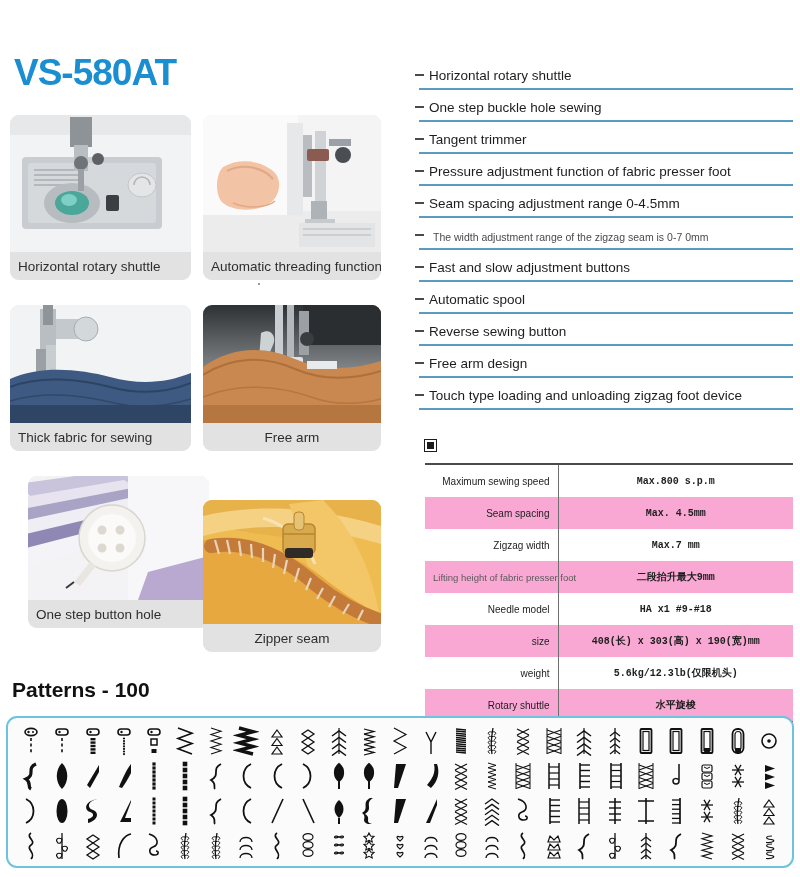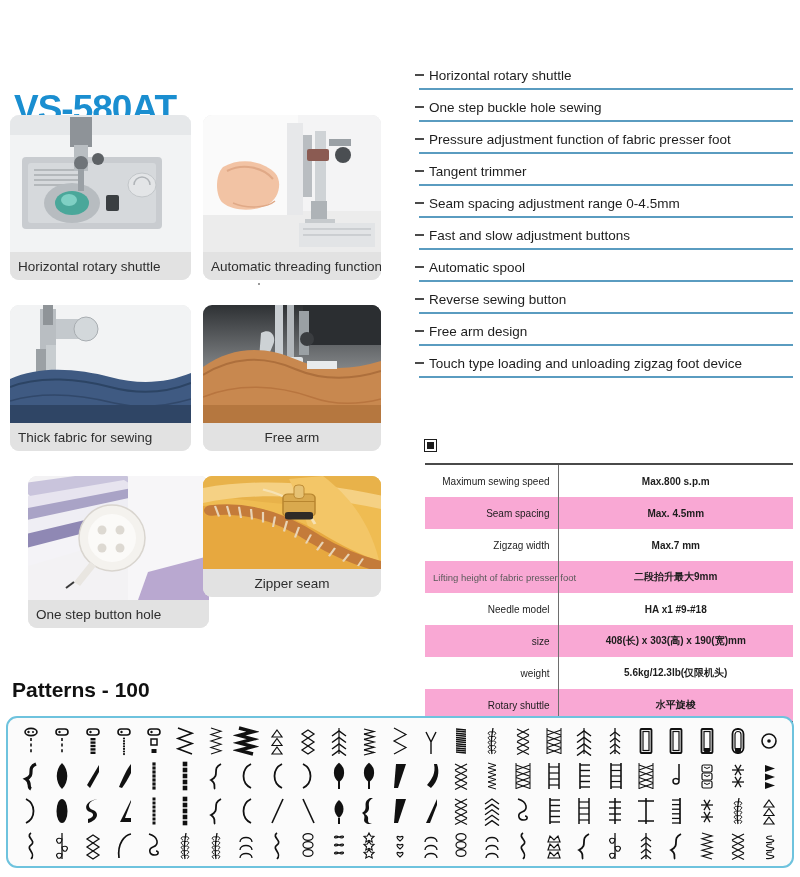--- a/index.html
+++ b/index.html
@@ -11,21 +11,20 @@
   }
   .page { position: relative; width: 800px; height: 877px; }
 
   
   .title {
     position: absolute; left: 14px; top: 52px;
     font-size: 37px; font-weight: bold;
     letter-spacing: -1px;
     color: #1a8ed0;
     font-family: "Liberation Sans", sans-serif;
-    margin-top: 36px;
   }
 
   
   .tile {
     position: absolute;
     border-radius: 9px;
     overflow: hidden;
     background: #e9e9e9;
     box-shadow: 0 0 0 0 rgba(0,0,0,0);
   }
@@ -81,21 +80,21 @@
     height: 32px;
     font-size: 10px;
     color: #1d1d1d;
     padding: 0 8px;
   }
   .spec-table td.k {
     width: 133px; text-align: right; white-space: nowrap;
     border-right: 1.5px solid #6e6e6e;
   }
   .spec-table td.k.tiny { font-size: 9.5px; color: #5a5a5a; }
-  .spec-table td.v { text-align: center; font-weight: bold; white-space: nowrap; }
+  .spec-table td.v { text-align: center; font-weight: bold; white-space: nowrap; font-family: Liberation Mono, monospace; }
   .spec-table tr.alt td { background: #f9a8d4; }
   .spec-top-rule {
     position:absolute; left:425px; top:463px; width:368px; height:1.6px; background:#4a4a4a;
   }
   .spec-bot-rule {
     position:absolute; left:425px; top:721px; width:368px; height:1.6px; background:#4a4a4a;
   }
 
   
   .patterns-title {
@@ -256,21 +255,21 @@
         <circle cx="92" cy="54" r="4.5" fill="#ddd9d2"></circle>
         <circle cx="74" cy="72" r="4.5" fill="#ddd9d2"></circle>
         <circle cx="92" cy="72" r="4.5" fill="#ddd9d2"></circle>
         <path d="M62 86 L46 106 L52 110 L68 90 Z" fill="#e9e6e1"></path>
         <path d="M46 106 L38 112" stroke="#3a3a3a" stroke-width="2"></path>
       </svg>
     </div>
     <div class="cap left">One step button hole</div>
   </div>
 
-  <div class="tile" style="left:203px; top:476px; width:178px; height:121px;text-decoration:underline;">
+  <div class="tile" style="left:203px; top:500px; width:178px; height:152px;text-decoration:underline;">
     <div class="photo">
       <svg class="ph" viewBox="0 0 178 124" preserveAspectRatio="none">
         <rect x="0" y="0" width="178" height="124" fill="#efbc52"></rect>
         <path d="M0 0 h178 v30 c-50 14 -100 10 -178 -6 z" fill="#e8b24a"></path>
         <path d="M0 16 C50 4 110 6 178 26 v18 C110 24 50 22 0 36 Z" fill="#f5d184"></path>
         <path d="M120 0 C150 30 170 70 178 124 H120 C108 80 98 36 86 4 Z" fill="#f3c667"></path>
         <path d="M0 40 C40 34 80 46 118 76 C138 92 158 106 178 114 v10 H0 Z" fill="#e7a83f"></path>
         <g>
           <path d="M8 46 C44 40 78 54 112 84 C132 100 152 112 176 120" fill="none" stroke="#c47b3a" stroke-width="14" stroke-linecap="round"></path>
           <g stroke="#e8d4b6" stroke-width="2.2">
@@ -307,31 +306,36 @@
       <span class="txt">Horizontal rotary shuttle</span>
       <span class="rule"></span>
     </div>
     <div class="feat">
       <span class="dash"></span>
       <span class="txt">One step buckle hole sewing</span>
       <span class="rule"></span>
     </div>
     <div class="feat">
       <span class="dash"></span>
-      <span class="txt">Pressure adjustment function of fabric presser foot</span>
+      <span class="txt">Tangent trimmer</span>
       <span class="rule"></span>
     </div>
     <div class="feat">
       <span class="dash"></span>
-      <span class="txt">Tangent trimmer</span>
+      <span class="txt">Pressure adjustment function of fabric presser foot</span>
       <span class="rule"></span>
     </div>
     <div class="feat">
       <span class="dash"></span>
       <span class="txt">Seam spacing adjustment range 0-4.5mm</span>
+      <span class="rule"></span>
+    </div>
+    <div class="feat">
+      <span class="dash"></span>
+      <span class="txt small">The width adjustment range of the zigzag seam is 0-7 0mm</span>
       <span class="rule"></span>
     </div>
     <div class="feat">
       <span class="dash"></span>
       <span class="txt">Fast and slow adjustment buttons</span>
       <span class="rule"></span>
     </div>
     <div class="feat">
       <span class="dash"></span>
       <span class="txt">Automatic spool</span>

